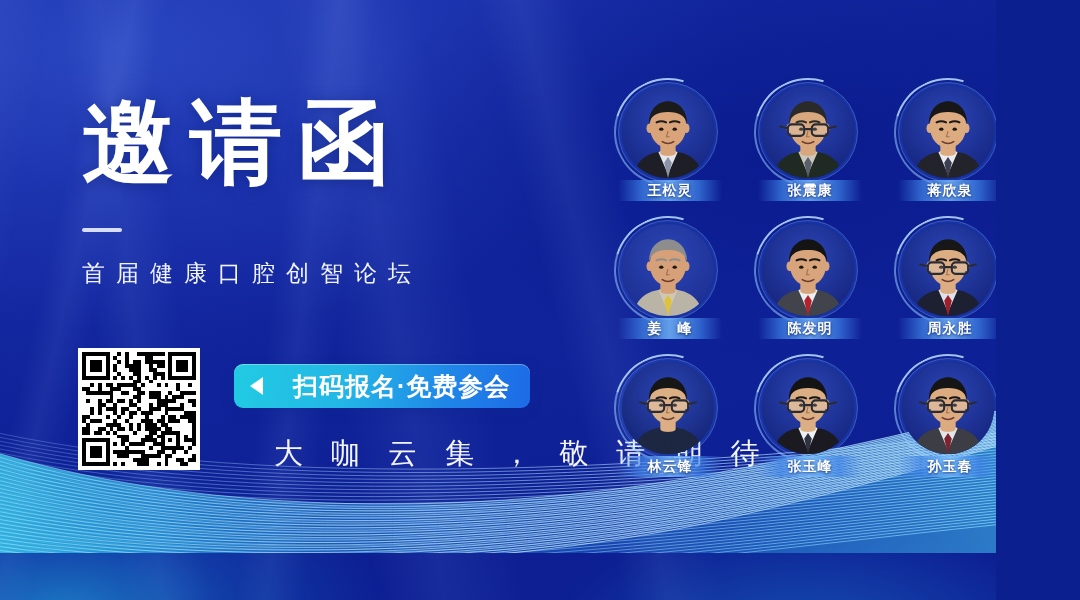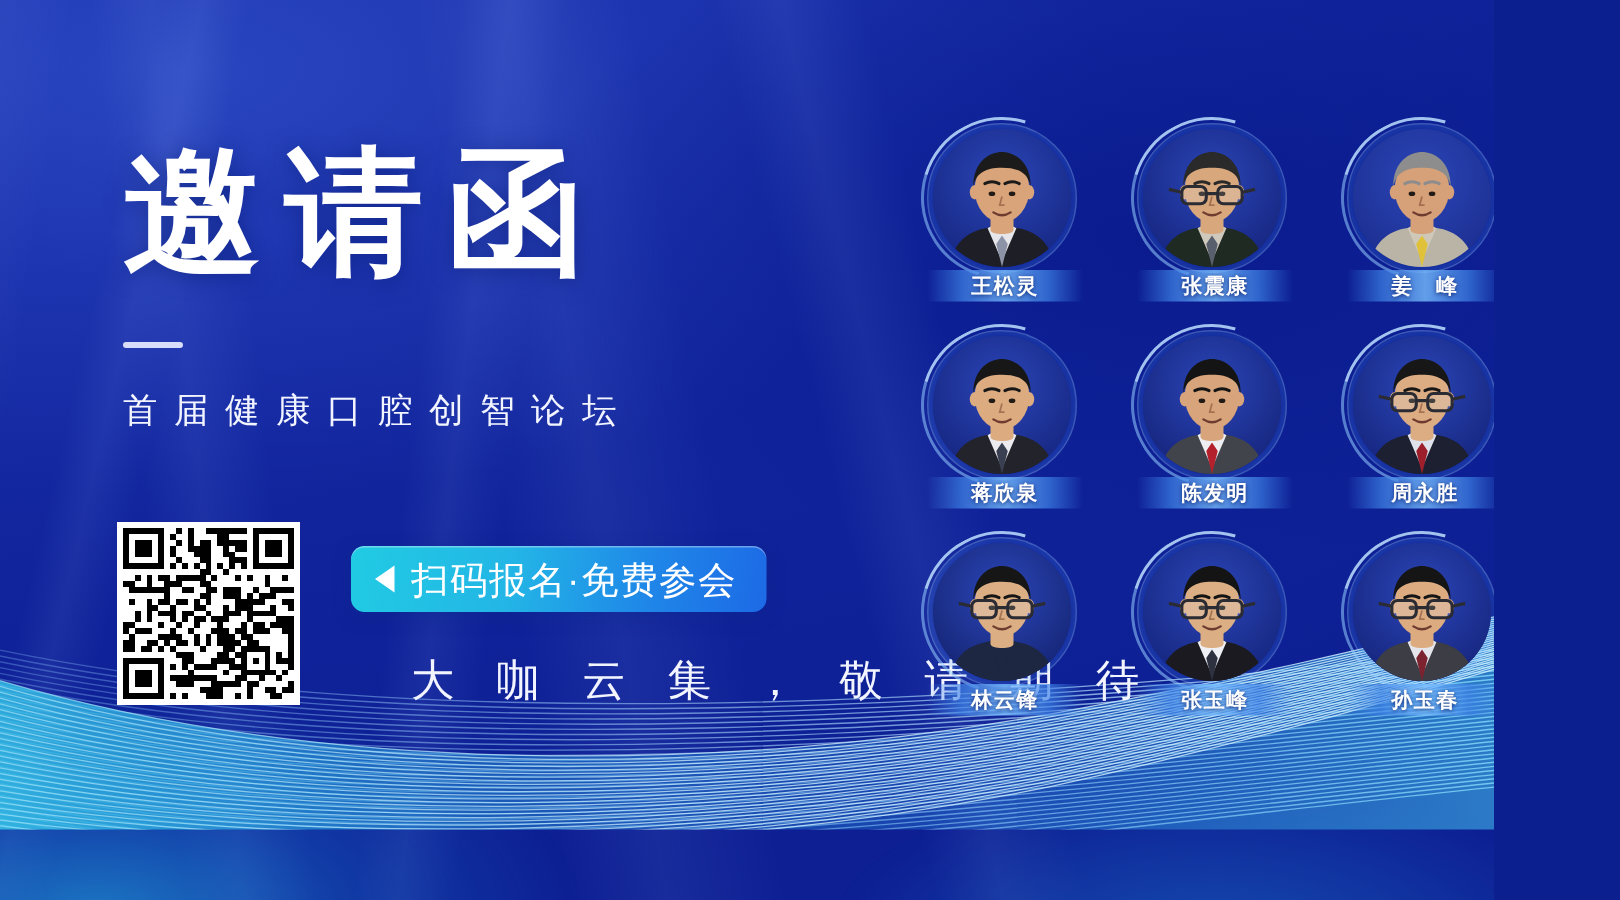--- a/index.html
+++ b/index.html
@@ -89,23 +89,24 @@
 
   .cta-col{margin-left:34px;padding-top:16px;}
   .cta{
     display:inline-flex;align-items:center;
     height:44px;
     padding:0 20px 0 16px;
     border-radius:9px;
     background:linear-gradient(100deg,#21cbe3 0%,#23b6e6 38%,#1f86e8 72%,#1d6ae6 100%);
     box-shadow:0 3px 12px rgba(10,40,140,.45), inset 0 1px 0 rgba(255,255,255,.35);
     color:#ffffff;
-    font-size:25px;font-weight:normal;
+    font-size:25px;font-weight:bold;
     letter-spacing:1px;
     white-space:nowrap;
+    gap:19px;
   }
   .cta .tri{
     display:inline-block;
     width:0;height:0;
     border-top:9px solid transparent;
     border-bottom:9px solid transparent;
     border-right:13px solid #ffffff;
     margin-right:11px;
   }
   .tagline{
@@ -790,20 +791,54 @@
           <span>张震康</span>
         </div>
       </div>
       <div class="cell">
         <div class="avatar-wrap">
           <div class="ring"></div>
           <div class="ring arc"></div>
           <div class="avatar">
             <svg viewBox="0 0 96 96" preserveAspectRatio="xMidYMid slice">
               <defs>
+                <radialGradient id="pb14237c" cx="50%" cy="36%" r="72%">
+                  <stop offset="0%" stop-color="#2b46b8"></stop>
+                  <stop offset="100%" stop-color="#14237c"></stop>
+                </radialGradient>
+              </defs>
+              <rect width="96" height="96" fill="url(#pb14237c)"></rect>
+              <path d="M12,96 C14,76 28,68 48,68 C68,68 82,76 84,96 Z" fill="#23232b"></path>
+              <path d="M38,69 L48,92 L58,69 C54,66 42,66 38,69 Z" fill="#ececf0"></path>
+              <path d="M48,74 L44,80 L48,96 L52,80 Z" fill="#3a3f52"></path>
+              <path d="M40,56 h16 v14 c0,4 -16,4 -16,0 Z" fill="#dcab80"></path>
+              <ellipse cx="48" cy="42" rx="19" ry="23" fill="#dcab80"></ellipse>
+              <ellipse cx="29" cy="44" rx="3.4" ry="5" fill="#dcab80"></ellipse>
+              <ellipse cx="67" cy="44" rx="3.4" ry="5" fill="#dcab80"></ellipse>
+              <path d="M28,40 C28,22 40,16 48,16 C56,16 68,22 68,40 C66,31 60,27 48,27 C36,27 30,31 28,40 Z" fill="#171717"></path>
+              <path d="M36,38 q5,-2.6 10,0" stroke="#171717" stroke-width="2" fill="none" stroke-linecap="round"></path>
+              <path d="M50,38 q5,-2.6 10,0" stroke="#171717" stroke-width="2" fill="none" stroke-linecap="round"></path>
+              <ellipse cx="41" cy="45" rx="2.3" ry="1.6" fill="#221a14"></ellipse>
+              <ellipse cx="55" cy="45" rx="2.3" ry="1.6" fill="#221a14"></ellipse>
+              <path d="M48,47 l-1.6,6 h3.4" stroke="rgba(120,70,45,.55)" stroke-width="1.2" fill="none"></path>
+              <path d="M42,58 q6,4 12,0" stroke="#6d3b30" stroke-width="1.6" fill="none" stroke-linecap="round"></path>
+            </svg>
+          </div>
+        </div>
+        <div class="namebar">
+          <span>蒋欣泉</span>
+        </div>
+      </div>
+      <div class="cell">
+        <div class="avatar-wrap">
+          <div class="ring"></div>
+          <div class="ring arc"></div>
+          <div class="avatar">
+            <svg viewBox="0 0 96 96" preserveAspectRatio="xMidYMid slice">
+              <defs>
                 <radialGradient id="pb1b2c8d" cx="50%" cy="36%" r="72%">
                   <stop offset="0%" stop-color="#2b46b8"></stop>
                   <stop offset="100%" stop-color="#1b2c8d"></stop>
                 </radialGradient>
               </defs>
               <rect width="96" height="96" fill="url(#pb1b2c8d)"></rect>
               <path d="M12,96 C14,76 28,68 48,68 C68,68 82,76 84,96 Z" fill="#b9b4a6"></path>
               <path d="M38,69 L48,92 L58,69 C54,66 42,66 38,69 Z" fill="#cfc8b8"></path>
               <path d="M48,74 L44,80 L48,96 L52,80 Z" fill="#e0c23a"></path>
               <path d="M40,56 h16 v14 c0,4 -16,4 -16,0 Z" fill="#d6a078"></path>
@@ -815,54 +850,20 @@
               <path d="M50,38 q5,-2.6 10,0" stroke="#8d8d8d" stroke-width="2" fill="none" stroke-linecap="round"></path>
               <ellipse cx="41" cy="45" rx="2.3" ry="1.6" fill="#221a14"></ellipse>
               <ellipse cx="55" cy="45" rx="2.3" ry="1.6" fill="#221a14"></ellipse>
               <path d="M48,47 l-1.6,6 h3.4" stroke="rgba(120,70,45,.55)" stroke-width="1.2" fill="none"></path>
               <path d="M42,58 q6,4 12,0" stroke="#6d3b30" stroke-width="1.6" fill="none" stroke-linecap="round"></path>
             </svg>
           </div>
         </div>
         <div class="namebar">
           <span>姜　峰</span>
-        </div>
-      </div>
-      <div class="cell">
-        <div class="avatar-wrap">
-          <div class="ring"></div>
-          <div class="ring arc"></div>
-          <div class="avatar">
-            <svg viewBox="0 0 96 96" preserveAspectRatio="xMidYMid slice">
-              <defs>
-                <radialGradient id="pb14237c" cx="50%" cy="36%" r="72%">
-                  <stop offset="0%" stop-color="#2b46b8"></stop>
-                  <stop offset="100%" stop-color="#14237c"></stop>
-                </radialGradient>
-              </defs>
-              <rect width="96" height="96" fill="url(#pb14237c)"></rect>
-              <path d="M12,96 C14,76 28,68 48,68 C68,68 82,76 84,96 Z" fill="#23232b"></path>
-              <path d="M38,69 L48,92 L58,69 C54,66 42,66 38,69 Z" fill="#ececf0"></path>
-              <path d="M48,74 L44,80 L48,96 L52,80 Z" fill="#3a3f52"></path>
-              <path d="M40,56 h16 v14 c0,4 -16,4 -16,0 Z" fill="#dcab80"></path>
-              <ellipse cx="48" cy="42" rx="19" ry="23" fill="#dcab80"></ellipse>
-              <ellipse cx="29" cy="44" rx="3.4" ry="5" fill="#dcab80"></ellipse>
-              <ellipse cx="67" cy="44" rx="3.4" ry="5" fill="#dcab80"></ellipse>
-              <path d="M28,40 C28,22 40,16 48,16 C56,16 68,22 68,40 C66,31 60,27 48,27 C36,27 30,31 28,40 Z" fill="#171717"></path>
-              <path d="M36,38 q5,-2.6 10,0" stroke="#171717" stroke-width="2" fill="none" stroke-linecap="round"></path>
-              <path d="M50,38 q5,-2.6 10,0" stroke="#171717" stroke-width="2" fill="none" stroke-linecap="round"></path>
-              <ellipse cx="41" cy="45" rx="2.3" ry="1.6" fill="#221a14"></ellipse>
-              <ellipse cx="55" cy="45" rx="2.3" ry="1.6" fill="#221a14"></ellipse>
-              <path d="M48,47 l-1.6,6 h3.4" stroke="rgba(120,70,45,.55)" stroke-width="1.2" fill="none"></path>
-              <path d="M42,58 q6,4 12,0" stroke="#6d3b30" stroke-width="1.6" fill="none" stroke-linecap="round"></path>
-            </svg>
-          </div>
-        </div>
-        <div class="namebar">
-          <span>蒋欣泉</span>
         </div>
       </div>
       <div class="cell">
         <div class="avatar-wrap">
           <div class="ring"></div>
           <div class="ring arc"></div>
           <div class="avatar">
             <svg viewBox="0 0 96 96" preserveAspectRatio="xMidYMid slice">
               <defs>
                 <radialGradient id="pb142278" cx="50%" cy="36%" r="72%">

